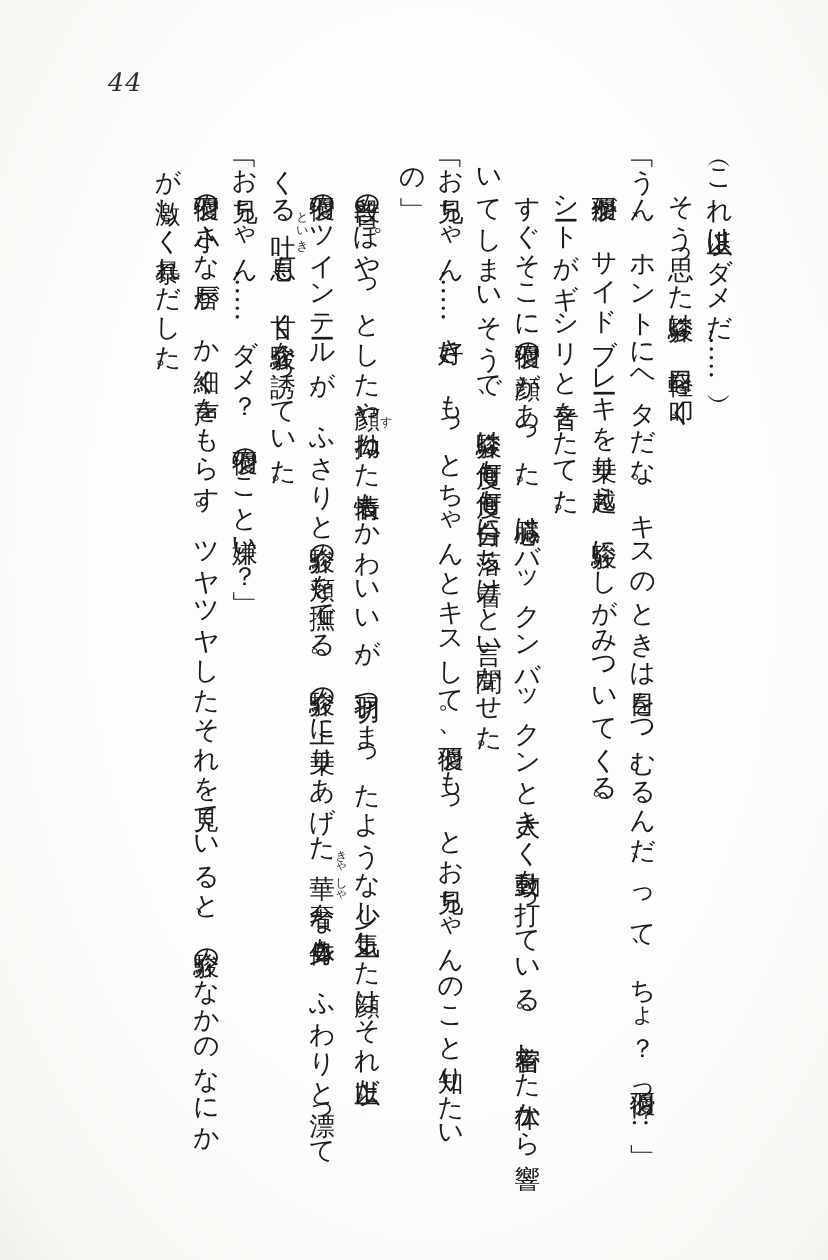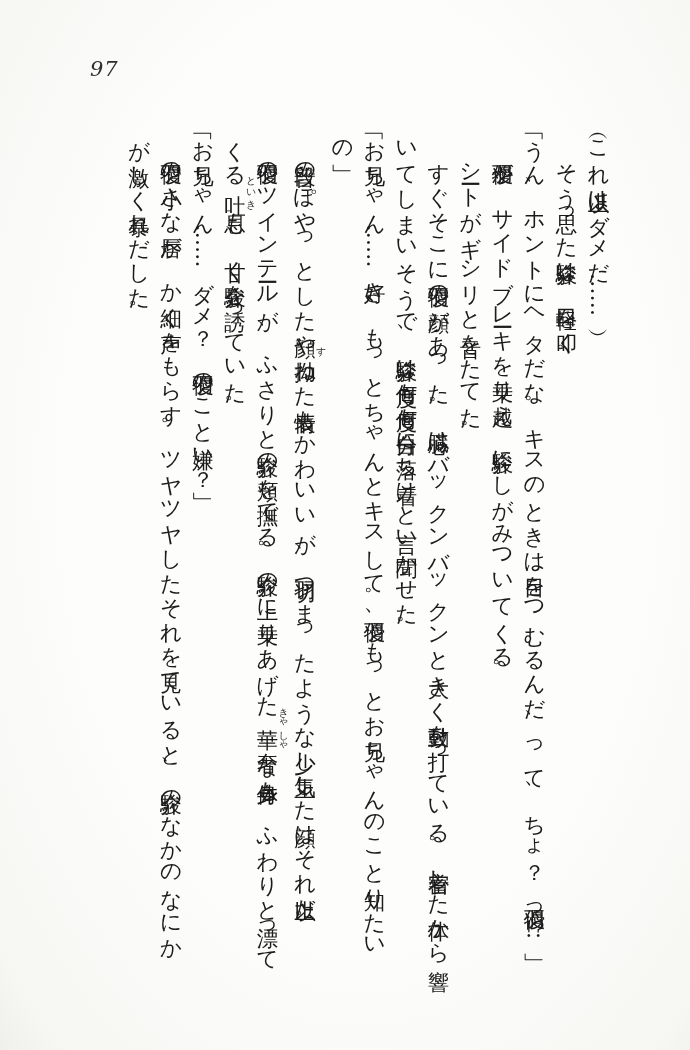--- a/index.html
+++ b/index.html
@@ -57,21 +57,21 @@
   }
   .tcy {
     text-combine-upright: all;
     -webkit-text-combine: horizontal;
   }
 </style>
 </head>
 <body>
 
 <div class="page">
-  <div class="page-number">97</div>
+  <div class="page-number">44</div>
   <div class="text-block">
       <p class="para">（これ以上はダメだ……）</p>
       <p class="para indent">そう思った駿介は、軽口を叩く。</p>
       <p class="para">「うん、ホントにヘタだな。キスのときは目をつむるんだ、って、ちょ？　優羽っ<span class="tcy">!?</span>」</p>
       <p class="para indent">優羽が、サイドブレーキを乗り越え、駿介にしがみついてくる。</p>
       <p class="para indent">シートがギシリと音をたてた。</p>
       <p class="para indent">すぐそこに優羽の顔があった。心臓はバックンバックンと大きく鼓動を打っている。密着した体から響いてしまいそうで、駿介は何度も何度も自分に落ち着けと言い聞かせた。</p>
       <p class="para">「お兄ちゃん……好き。もっとちゃんとキスして。優羽、もっとお兄ちゃんのこと知りたいの」</p>
       <p class="para indent">普段のぽやっとした顔や<ruby>拗<rt>す</rt></ruby>ねた表情もかわいいが、切羽つまったような少し上気した顔はそれ以上だ。</p>
       <p class="para indent">優羽のツインテールが、ふさりと駿介の頬を撫でる。駿介の上に乗りあげた<ruby>華奢<rt>きゃしゃ</rt></ruby>な身体も、ふわりと漂ってくる<ruby>吐息<rt>といき</rt></ruby>も、甘く駿介を誘っていた。</p>

